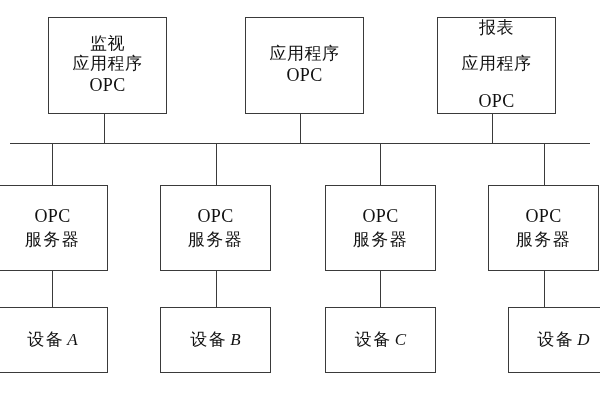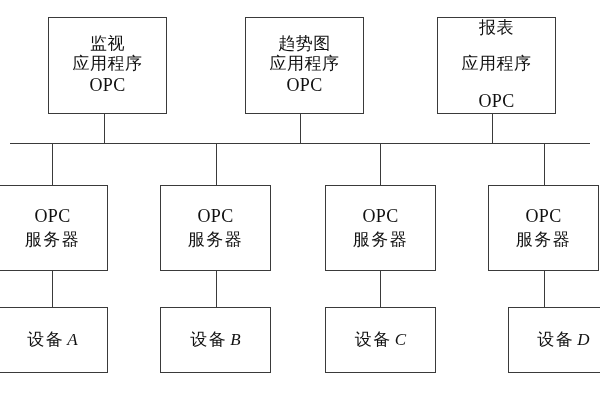--- a/index.html
+++ b/index.html
@@ -105,21 +105,20 @@
 
 <div id="canvas">
 
   <div class="node app-node" style="left:48px;">
     <span class="ln ln-cn">监视</span>
     <span class="ln ln-cn">应用程序</span>
     <span class="ln ln-opc">OPC</span>
   </div>
 
   <div class="node app-node" style="left:245px;">
-    <span class="ln ln-cn">趋势图</span>
     <span class="ln ln-cn">应用程序</span>
     <span class="ln ln-opc">OPC</span>
   </div>
 
   <div class="node app-node" style="left:437px;gap:16px;">
     <span class="ln ln-cn">报表</span>
     <span class="ln ln-cn">应用程序</span>
     <span class="ln ln-opc">OPC</span>
   </div>
 

